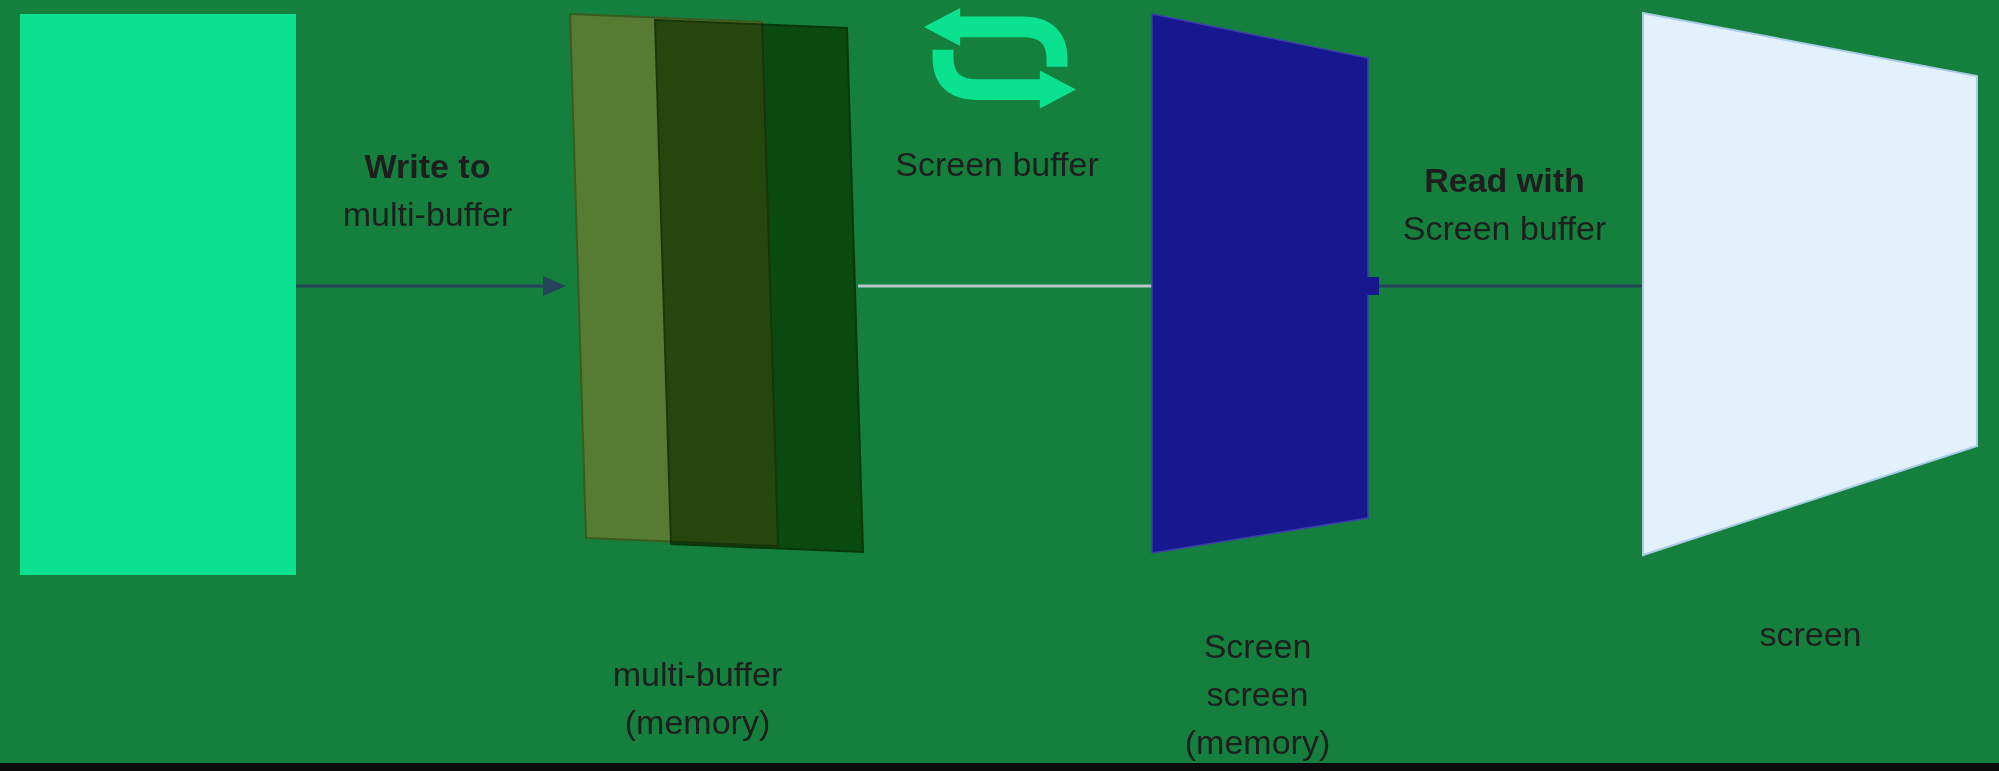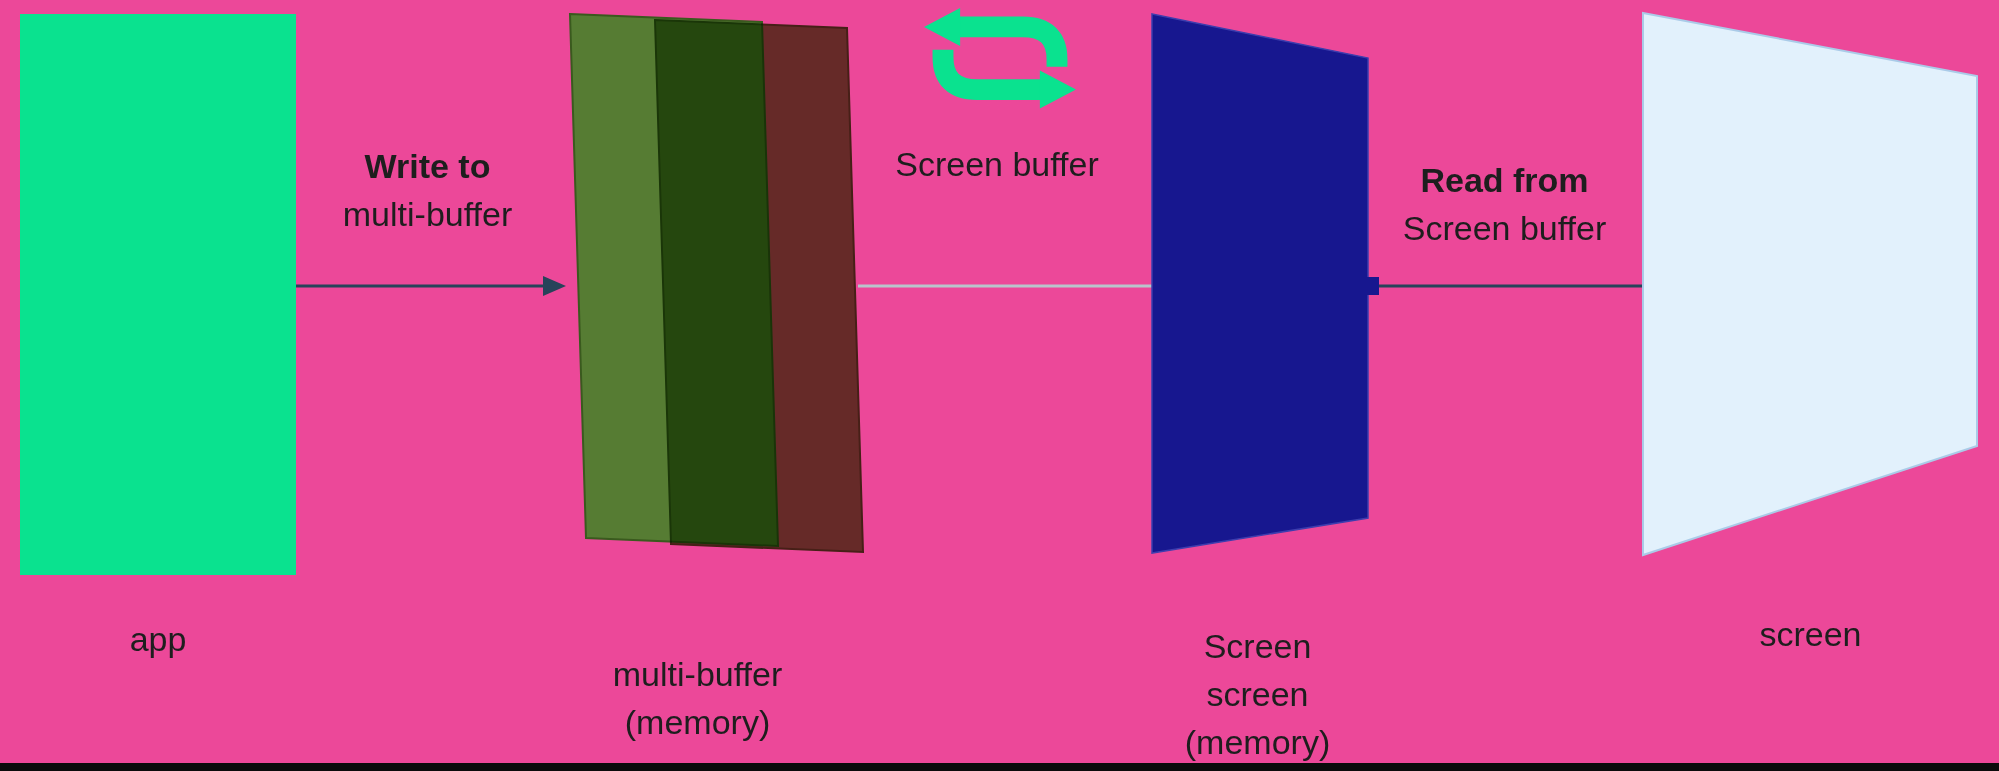--- a/index.html
+++ b/index.html
@@ -2,21 +2,21 @@
 <html><head>
 <meta charset="utf-8">
 <style>
   * { margin: 0; padding: 0; box-sizing: border-box; }
   html, body { background: #ffffff; }
   body { font-family: "Liberation Sans", sans-serif; }
   .canvas {
     position: relative;
     width: 1999px;
     height: 771px;
-    background: #ec4899;
+    background: #15803d;
     overflow: hidden;
   }
   .shape-layer { position: absolute; left: 0; top: 0; }
   .label {
     position: absolute;
     text-align: center;
     color: #1e1e1e;
     font-size: 34px;
     line-height: 48px;
   }
@@ -67,27 +67,24 @@
   <div class="label" style="left:295px; top:142px; width:265px;">
     <span class="line em">Write to</span>
     <span class="line">multi-buffer</span>
   </div>
 
   <div class="label" style="left:857px; top:140px; width:280px;">
     <span class="line">Screen buffer</span>
   </div>
 
   <div class="label" style="left:1362px; top:156px; width:285px;">
-    <span class="line em">Read from</span>
+    <span class="line em">Read with</span>
     <span class="line">Screen buffer</span>
   </div>
 
-  <div class="label" style="left:20px; top:615px; width:276px;">
-    <span class="line">app</span>
-  </div>
 
   <div class="label" style="left:555px; top:650px; width:285px;">
     <span class="line">multi-buffer</span>
     <span class="line">(memory)</span>
   </div>
 
   <div class="label" style="left:1115px; top:622px; width:285px;">
     <span class="line">Screen</span>
     <span class="line">screen</span>
     <span class="line">(memory)</span>

